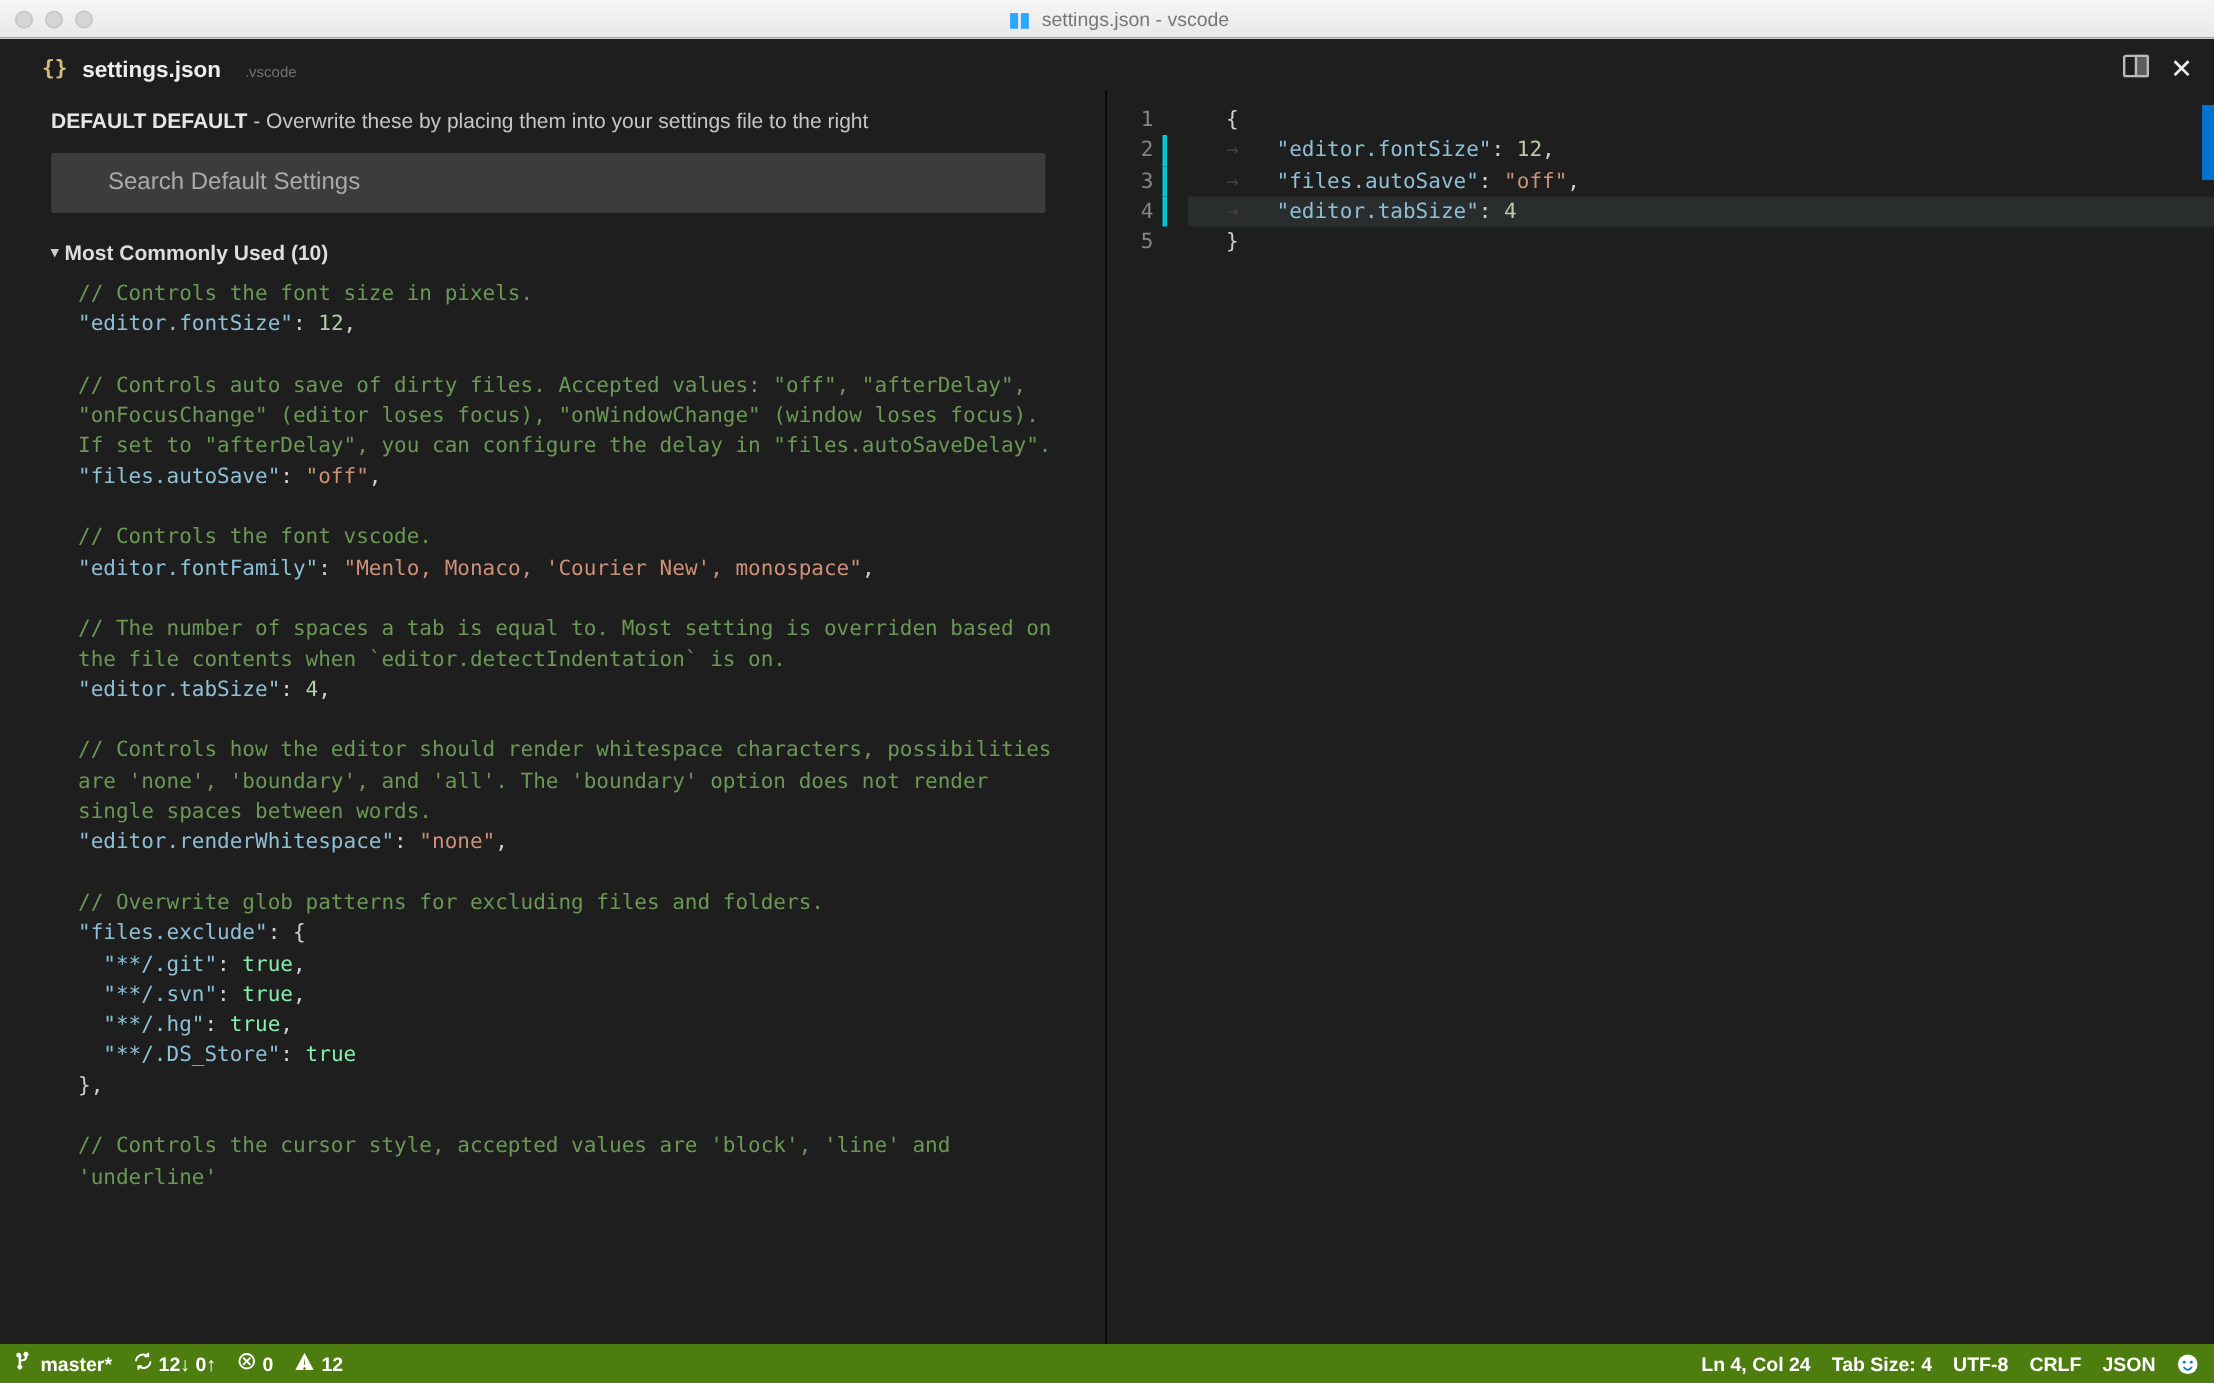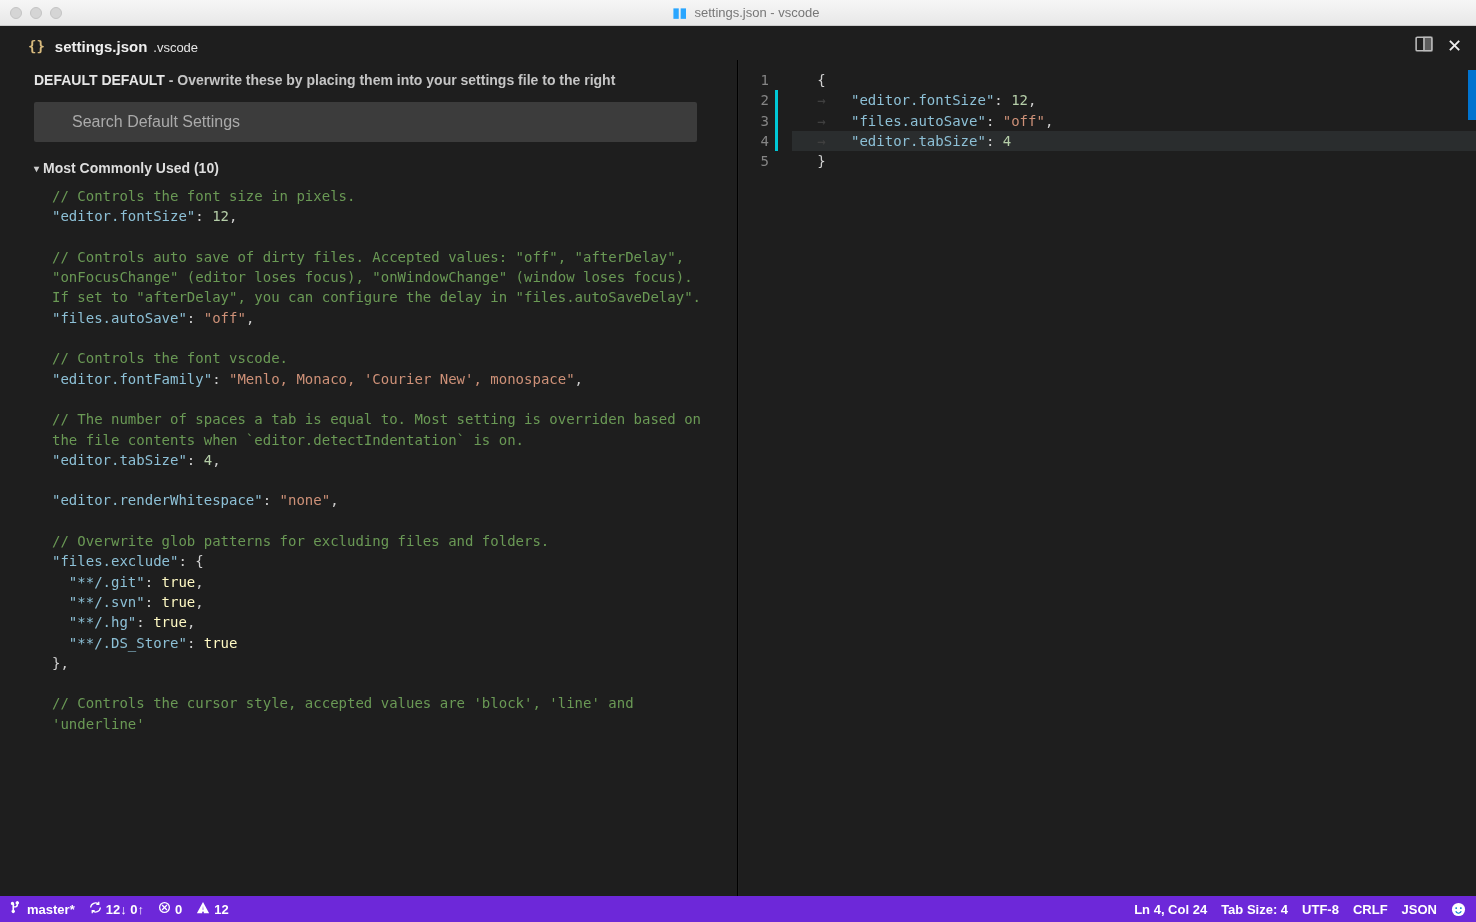--- a/index.html
+++ b/index.html
@@ -38,21 +38,21 @@
     height: 34px;
     background: #1e1e1e;
     display: flex;
     align-items: center;
     padding: 6px 0 0 28px;
     justify-content: space-between;
   }
   .tabbar-left { display: flex; align-items: center; gap: 10px; }
   .tab-icon { color: #d7ba7d; font-weight: bold; font-family: monospace; font-size: 14px; }
   .tab-name { font-weight: 600; font-size: 15px; color: #eee; }
-  .tab-sub { color: #e5e5e5; font-size: 13px; margin-left: 2px; }
+  .tab-sub { color: #737373; font-size: 10px; margin-left: 12px; }
   .tabbar-right { display: flex; align-items: center; gap: 14px; padding-right: 14px; }
   .tab-action { color: #bbb; cursor: pointer; font-size: 16px; }
   .close-btn { color: #eee; font-size: 18px; cursor: pointer; line-height: 1; }
 
   .content {
     flex: 1;
     display: flex;
     overflow: hidden;
     position: relative;
   }
@@ -68,21 +68,21 @@
     display: flex;
     background: #1e1e1e;
     position: relative;
   }
 
   .left-header {
     font-weight: 700;
     font-size: 14px;
     color: #e6e6e6;
   }
-  .left-header .sub { font-weight: 700; color: #c5c5c5; }
+  .left-header .sub { font-weight: 400; color: #c5c5c5; }
 
   .search-wrap {
     margin: 14px 40px 18px 0;
   }
   .search-input {
     width: 100%;
     height: 40px;
     background: #3c3c3c;
     border: none;
     border-radius: 2px;
@@ -113,21 +113,21 @@
     font-family: "Menlo", "Consolas", monospace;
     font-size: 14px;
     line-height: 1.45;
     color: #d4d4d4;
     padding-right: 20px;
     padding-left: 18px;
   }
   .cm { color: #6a9955; }
   .key { color: #8dc0d6; }
   .num { color: #b5cea8; }
-  .kw { color: #fef9c3; font-style: normal; }
+  .kw { color: #86efac; font-style: normal; }
   .str { color: #ce9178; }
   .punc { color: #cfcfcf; }
 
   .right-pane .gutter {
     width: 50px;
     text-align: right;
     color: #858585;
     font-family: "Menlo","Consolas",monospace;
     font-size: 14px;
     line-height: 1.45;
@@ -147,21 +147,21 @@
   .ws { color: #404040; }
   .minimark {
     position: absolute;
     right: 0; top: 10px;
     width: 8px; height: 50px;
     background: #0073cf;
   }
 
   .status {
     height: 26px;
-    background: #6d28d9;
+    background: #4d7c0f;
     color: #fff;
     display: flex;
     align-items: center;
     font-size: 13px;
     padding: 0 10px;
     justify-content: space-between;
   }
   .status-left, .status-right { display: flex; align-items: center; gap: 14px; }
   .sitem { display: flex; align-items: center; gap: 4px; cursor: pointer; }
   .sicon { font-size: 13px; }
@@ -231,20 +231,21 @@
       <br>
       <div class="cm">// Controls auto save of dirty files. Accepted values:  "off", "afterDelay", "onFocusChange" (editor loses focus), "onWindowChange" (window loses focus). If set to "afterDelay", you can configure the delay in "files.autoSaveDelay".</div>
       <div><span class="key">"files.autoSave"</span><span class="punc">: </span><span class="str">"off"</span><span class="punc">,</span></div>
       <br>
       <div class="cm">// Controls the font vscode.</div>
       <div><span class="key">"editor.fontFamily"</span><span class="punc">: </span><span class="str">"Menlo, Monaco, 'Courier New', monospace"</span><span class="punc">,</span></div>
       <br>
       <div class="cm">// The number of spaces a tab is equal to. Most setting is overriden based on the file contents when `editor.detectIndentation` is on.</div>
       <div><span class="key">"editor.tabSize"</span><span class="punc">: </span><span class="num">4</span><span class="punc">,</span></div>
       <br>
+      <div class="cm">// Controls how the editor should render whitespace characters, possibilities are 'none', 'boundary', and 'all'. The 'boundary' option does not render single spaces between words.</div>
       <div><span class="key">"editor.renderWhitespace"</span><span class="punc">: </span><span class="str">"none"</span><span class="punc">,</span></div>
       <br>
       <div class="cm">// Overwrite glob patterns for excluding files and folders.</div>
       <div><span class="key">"files.exclude"</span><span class="punc">: {</span></div>
       <div id="exclude-entries">
           <div>&nbsp;&nbsp;<span class="key">"**/.git"</span><span class="punc">: </span><span class="kw">true</span><span class="punc">,</span></div>
           <div>&nbsp;&nbsp;<span class="key">"**/.svn"</span><span class="punc">: </span><span class="kw">true</span><span class="punc">,</span></div>
           <div>&nbsp;&nbsp;<span class="key">"**/.hg"</span><span class="punc">: </span><span class="kw">true</span><span class="punc">,</span></div>
           <div>&nbsp;&nbsp;<span class="key">"**/.DS_Store"</span><span class="punc">: </span><span class="kw">true</span><span class="punc"></span></div>
         </div>

